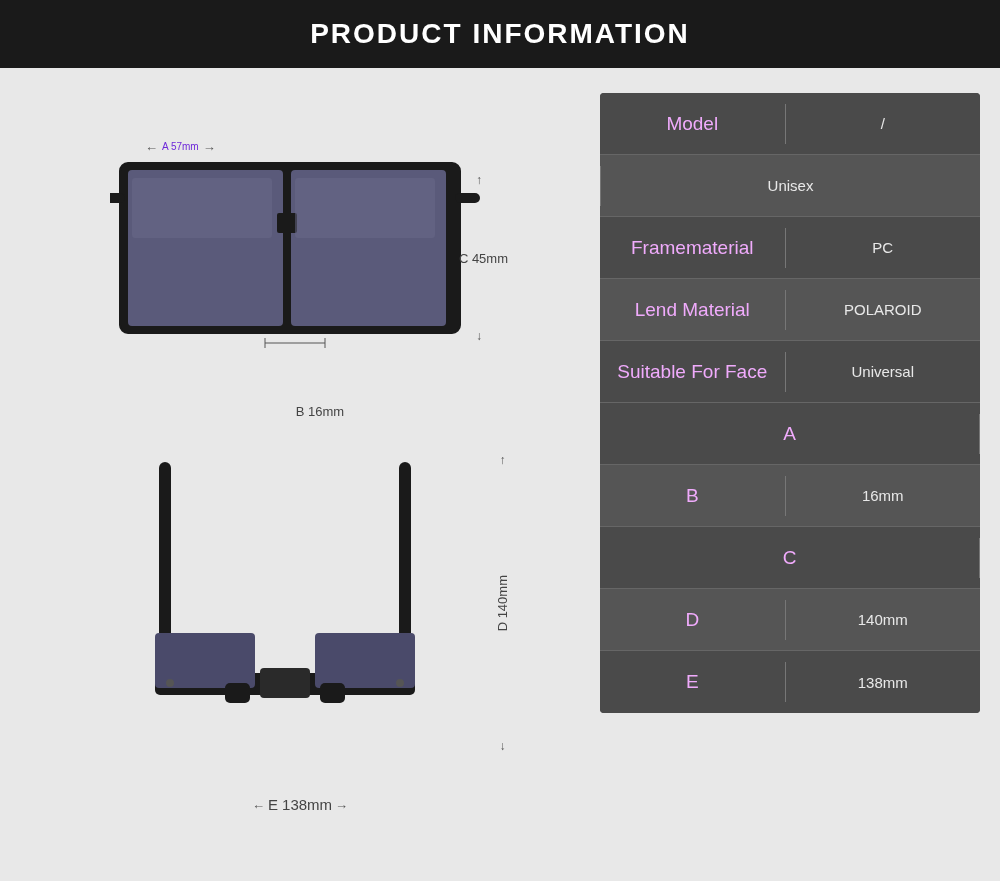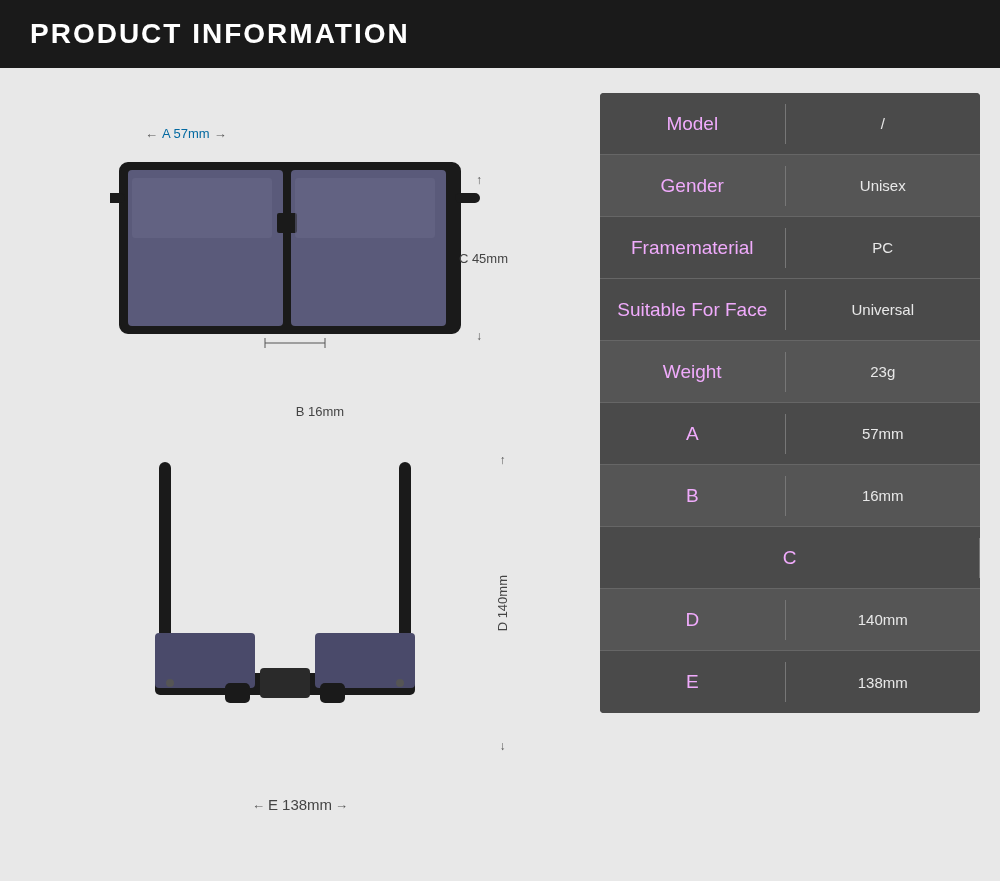--- a/index.html
+++ b/index.html
@@ -19,20 +19,21 @@
       display: flex;
       flex-direction: column;
     }
 
     .header {
       background: #1a1a1a;
       color: #ffffff;
       padding: 18px 30px;
       display: flex;
       align-items: center;
+      justify-content: center;
     }
 
     .header-title {
       font-size: 28px;
       font-weight: bold;
       letter-spacing: 2px;
       color: #ffffff;
     }
 
     .content {
@@ -133,21 +134,21 @@
 
   <div class="content">
 
     <div class="left-panel">
 
       <div class="top-glasses-container">
 
         <div style="position:absolute; top:8px; left:55px; display:flex; flex-direction:column; align-items:center;">
           <div style="display:flex; align-items:center; gap:0;">
             <span style="font-size:13px; color:#555;">←</span>
-            <span style="font-size:13px; color:#0369a1; margin:0 4px;">A 57mm</span>
+            <span style="font-size:10px; color:#6d28d9; margin:15px 4px;">A 57mm</span>
             <span style="font-size:13px; color:#555;">→</span>
           </div>
         </div>
 
         <svg width="370" height="220" style="position:absolute; top:30px; left:20px;">
 
           <rect x="10" y="15" width="340" height="170" rx="8" ry="8" fill="#1a1a1a" stroke="#1a1a1a" stroke-width="2"></rect>
 
           <rect x="18" y="22" width="155" height="156" rx="4" ry="4" fill="#5a5a7a"></rect>
 
@@ -232,43 +233,41 @@
 
     </div>
 
     <div class="right-panel" id="specs-table">
     <div class="spec-row dark">
           <span class="spec-label">Model</span>
           <div class="divider-line"></div>
           <span class="spec-value">/</span>
         </div>
         <div class="spec-row medium">
-          <span class="spec-label">Gender</span>
           <div class="divider-line"></div>
           <span class="spec-value">Unisex</span>
         </div>
         <div class="spec-row dark">
           <span class="spec-label">Framematerial</span>
           <div class="divider-line"></div>
           <span class="spec-value">PC</span>
         </div>
+        <div class="spec-row medium">
+          <span class="spec-label">Lend Material</span>
+          <div class="divider-line"></div>
+          <span class="spec-value">POLAROID</span>
+        </div>
         <div class="spec-row dark">
           <span class="spec-label">Suitable For Face</span>
           <div class="divider-line"></div>
           <span class="spec-value">Universal</span>
         </div>
-        <div class="spec-row medium">
-          <span class="spec-label">Weight</span>
-          <div class="divider-line"></div>
-          <span class="spec-value">23g</span>
-        </div>
         <div class="spec-row dark">
           <span class="spec-label">A</span>
           <div class="divider-line"></div>
-          <span class="spec-value">57mm</span>
         </div>
         <div class="spec-row medium">
           <span class="spec-label">B</span>
           <div class="divider-line"></div>
           <span class="spec-value">16mm</span>
         </div>
         <div class="spec-row dark">
           <span class="spec-label">C</span>
           <div class="divider-line"></div>
         </div>

